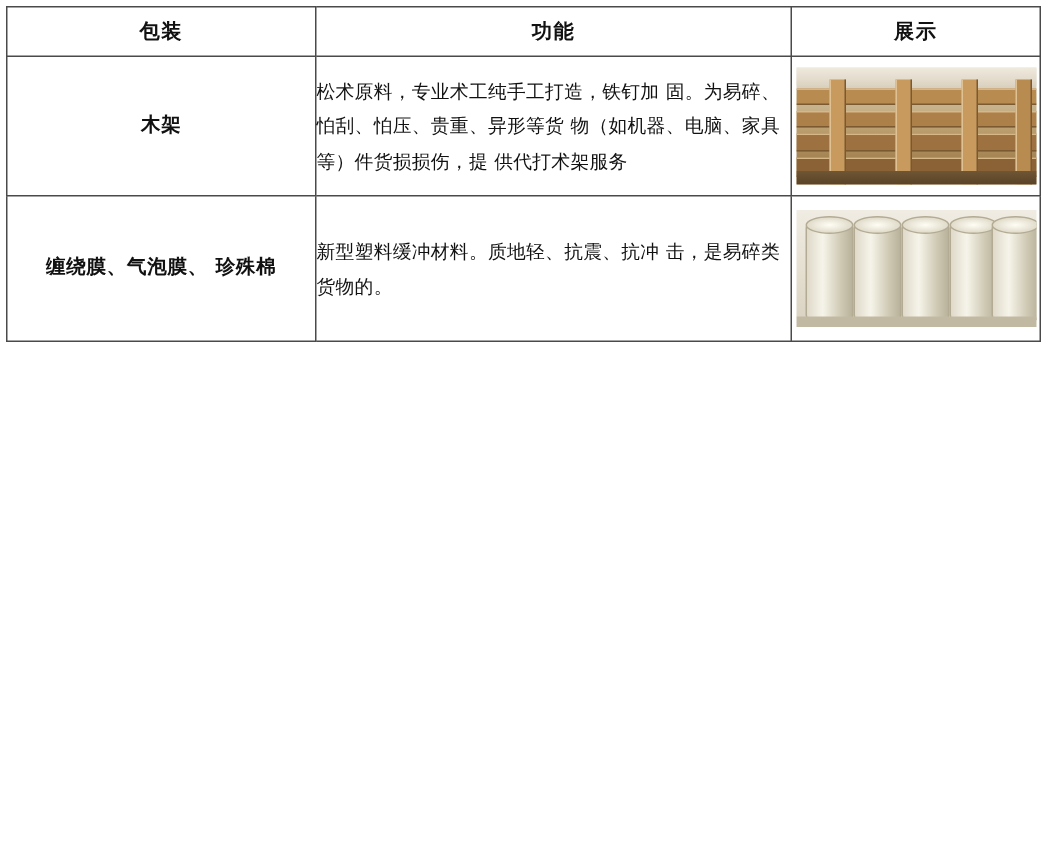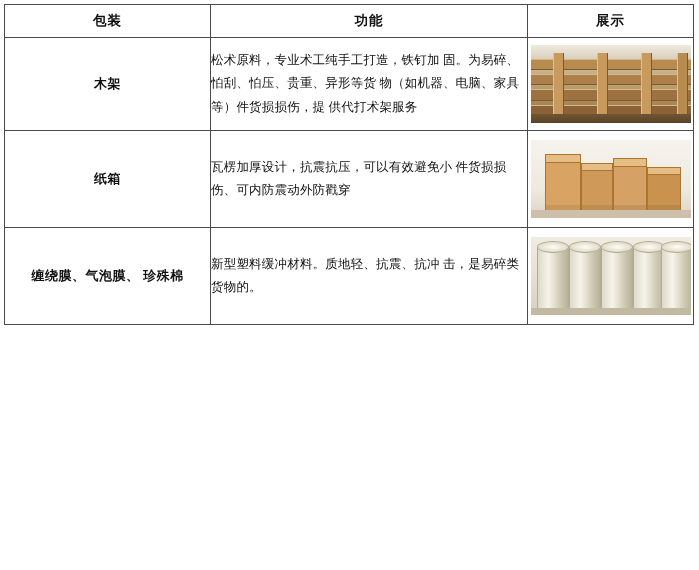--- a/index.html
+++ b/index.html
@@ -17,21 +17,20 @@
     width: 699px;
     height: 570px;
     box-sizing: border-box;
     padding: 4px 6px 4px 4px;
   }
   table.pack-table {
     border-collapse: collapse;
     table-layout: fixed;
     width: 689px;
     border: 1px solid #4a4a4a;
-    font-family: Liberation Serif, serif;
   }
   table.pack-table td, table.pack-table th {
     border: 1px solid #4a4a4a;
     vertical-align: middle;
     padding: 0;
   }
   
   col.c-pack { width: 206px; }
   col.c-func { width: 317px; }
   col.c-show { width: 166px; }
@@ -248,33 +247,20 @@
             <span class="slat s3"></span>
             <span class="slat s4"></span>
             <span class="post p1"></span>
             <span class="post p2"></span>
             <span class="post p3"></span>
             <span class="post p4"></span>
             <span class="floor"></span>
           </span>
         </td>
       </tr>
-      <tr class="row-2">
-        <td class="cell-pack">纸箱</td>
-        <td class="cell-func">瓦楞加厚设计，抗震抗压，可以有效避免小 件货损损伤、可内防震动外防戳穿</td>
-        <td class="cell-show">
-          <span class="photo ph-carton">
-            <span class="top t1"></span><span class="box b1"></span>
-            <span class="top t2"></span><span class="box b2"></span>
-            <span class="top t3"></span><span class="box b3"></span>
-            <span class="top t4"></span><span class="box b4"></span>
-            <span class="ground"></span>
-          </span>
-        </td>
-      </tr>
       <tr class="row-5">
         <td class="cell-pack">缠绕膜、气泡膜、 珍殊棉</td>
         <td class="cell-func">新型塑料缓冲材料。质地轻、抗震、抗冲 击，是易碎类货物的。</td>
         <td class="cell-show">
           <span class="photo ph-film">
             <span class="cyl f1"></span>
             <span class="cyl f2"></span>
             <span class="cyl f3"></span>
             <span class="cyl f4"></span>
             <span class="cyl f5"></span>

